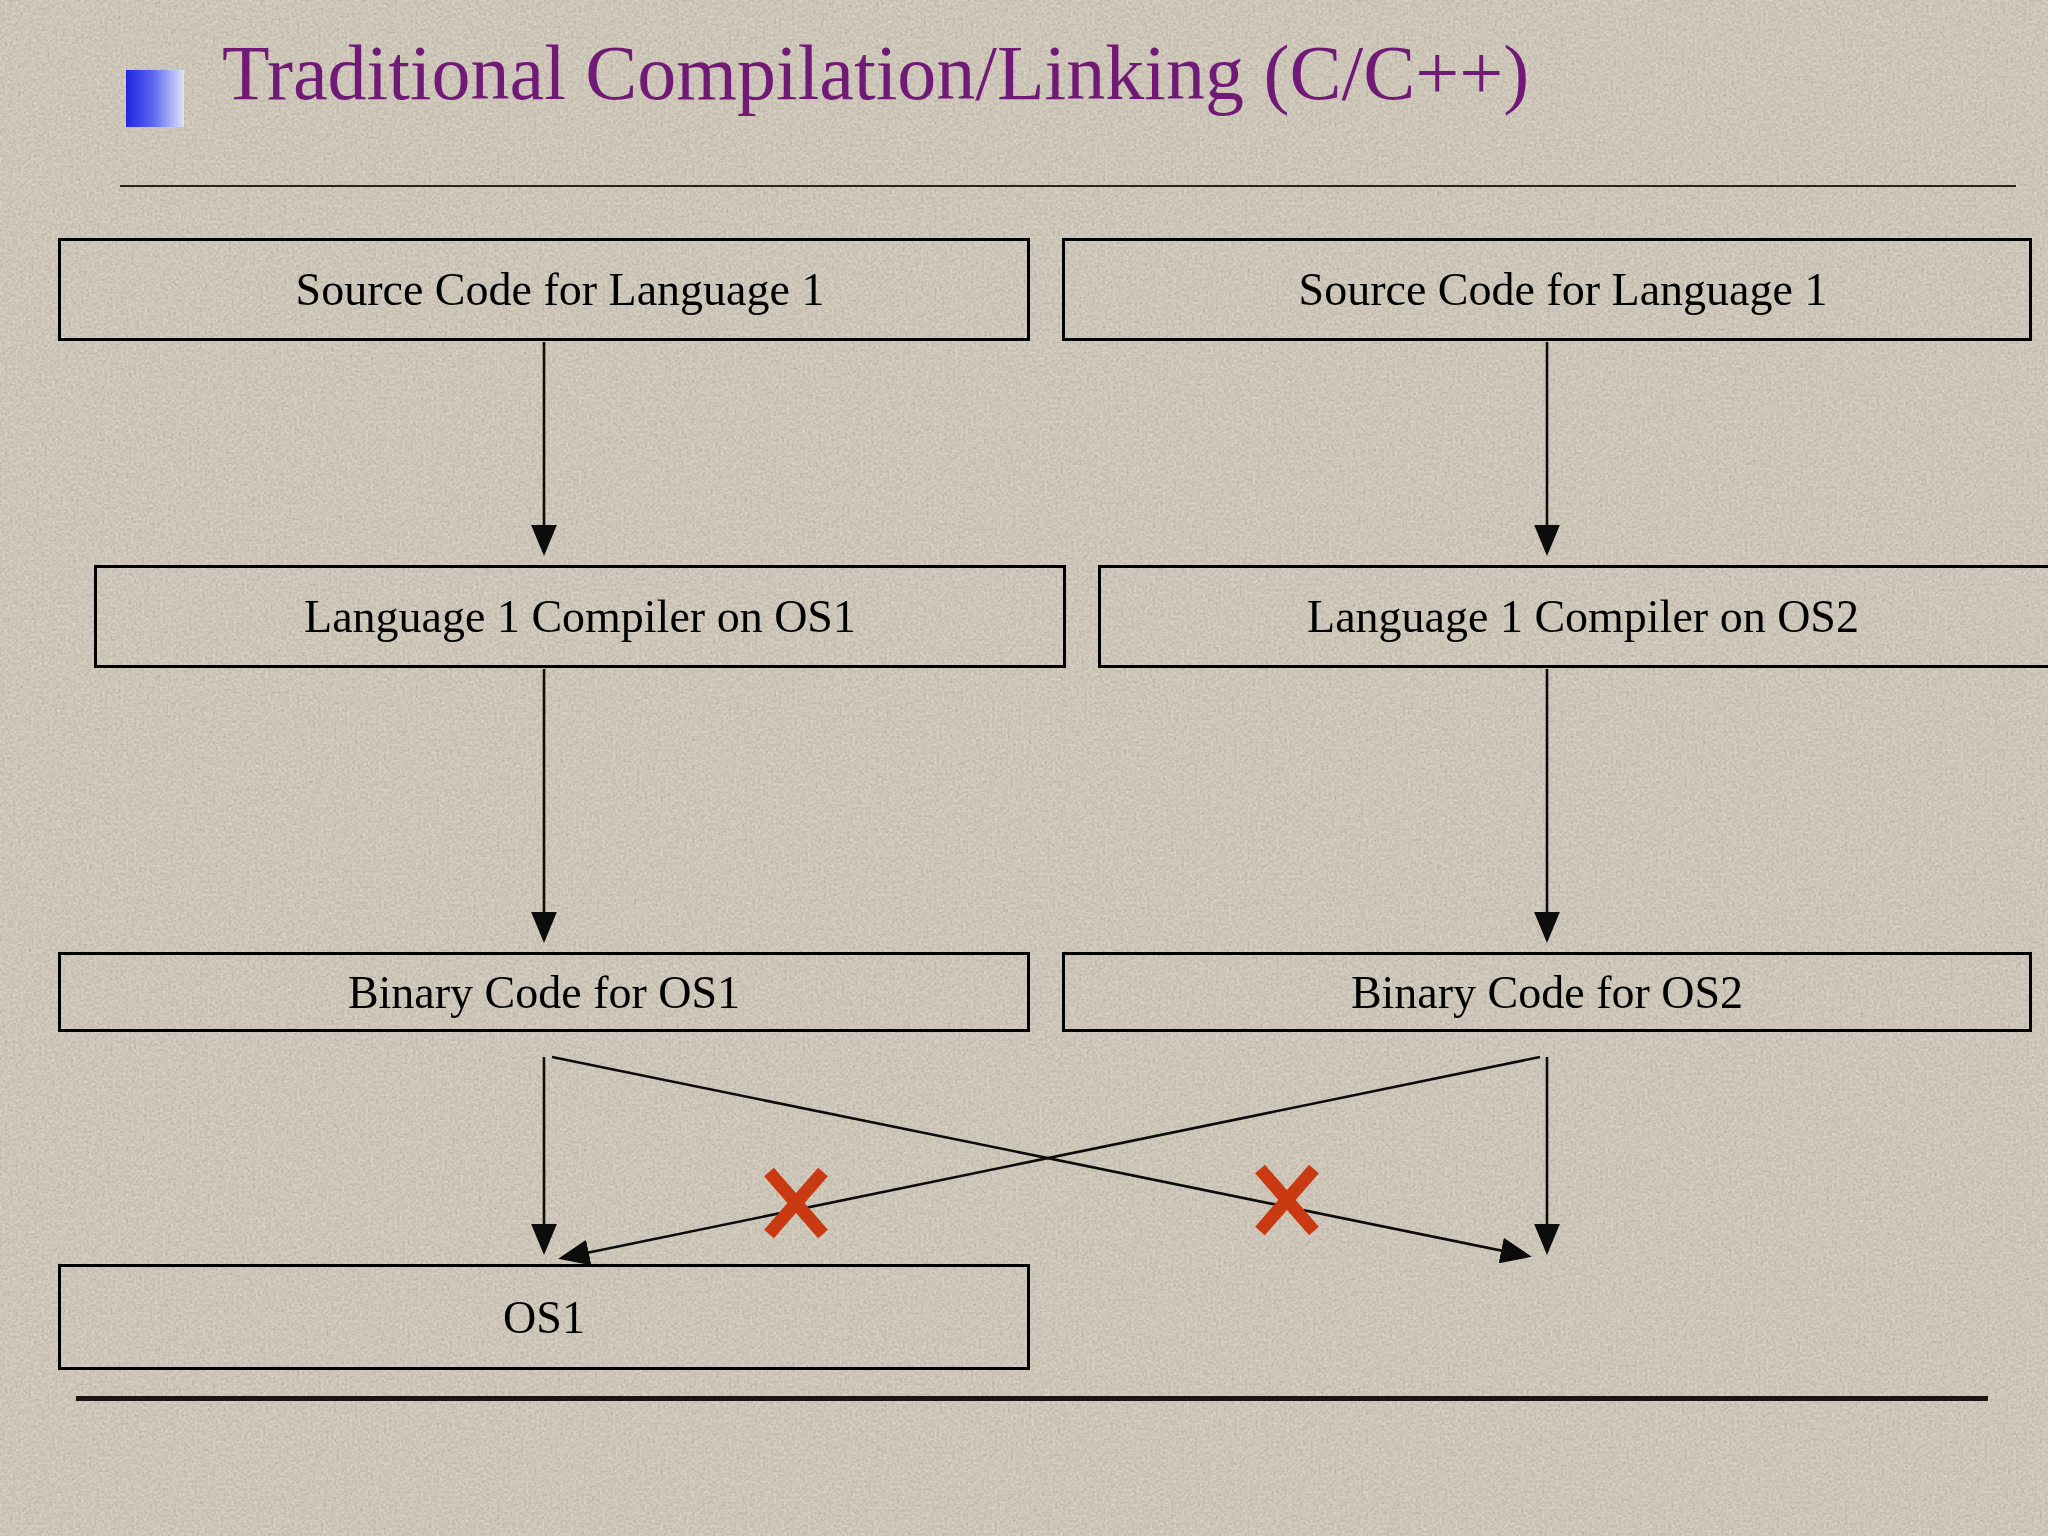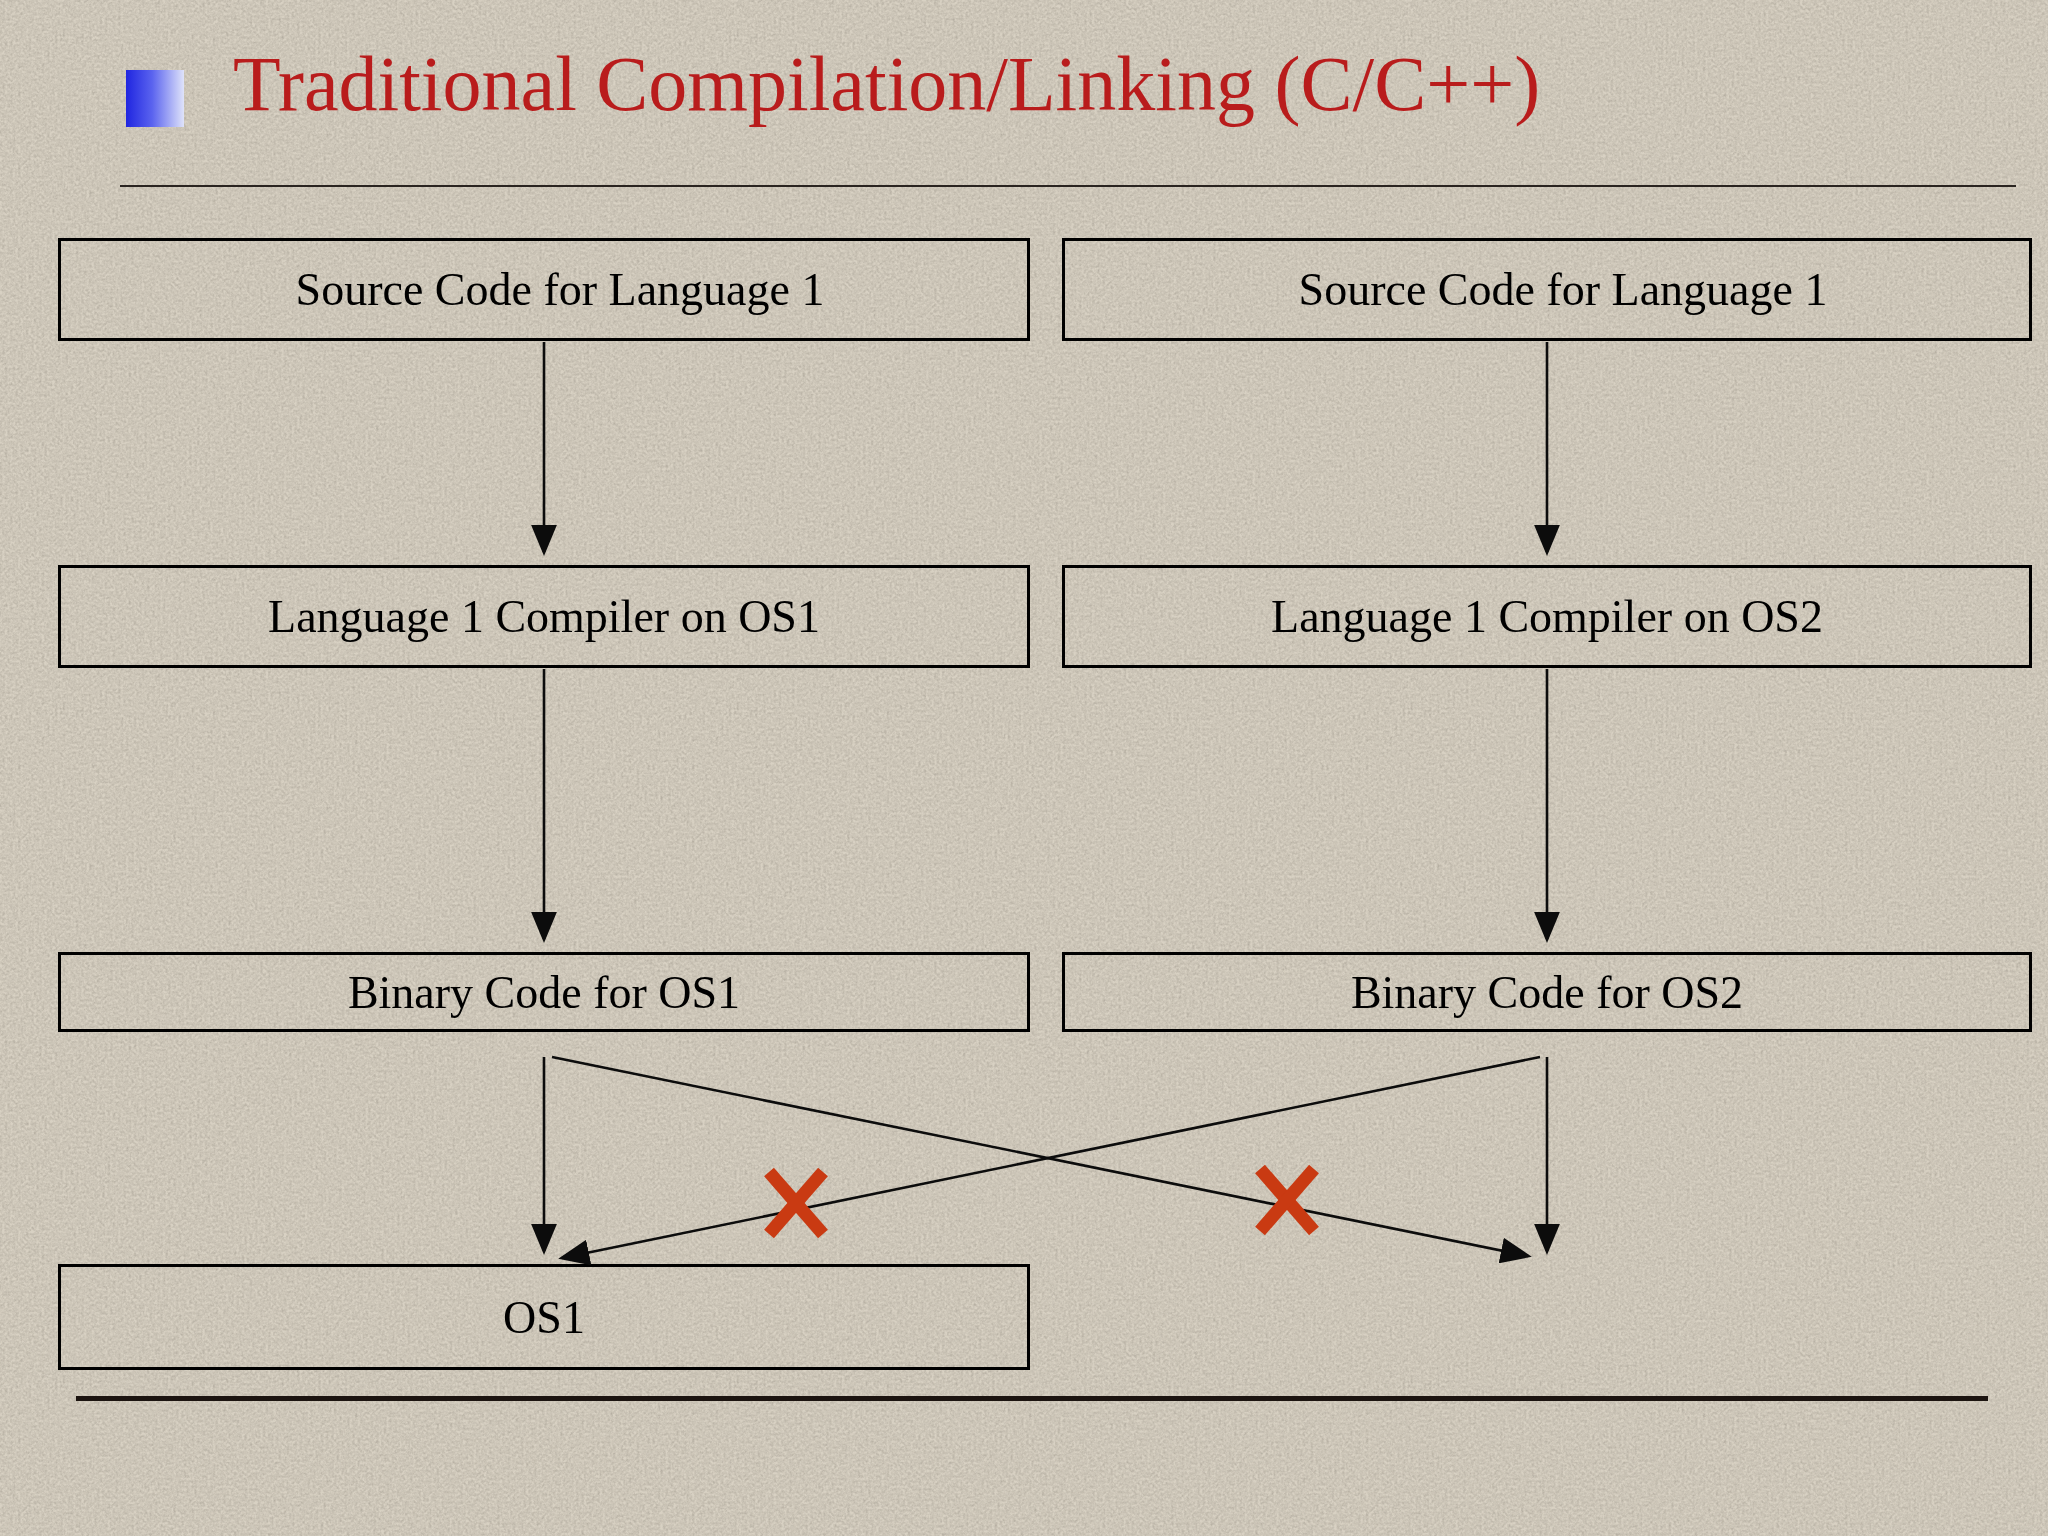--- a/index.html
+++ b/index.html
@@ -9,43 +9,43 @@
     position:relative; width:2048px; height:1536px;
     background:#d8d1c3; overflow:hidden; color:#000;
   }
   .texture { position:absolute; left:0; top:0; width:2048px; height:1536px; pointer-events:none; }
 
   .title-bullet {
     position:absolute; left:126px; top:70px; width:58px; height:57px;
     background:linear-gradient(to right, #1f25e0 0%, #5a63ef 45%, #dfe3fa 100%);
   }
   .slide-title {
-    position:absolute; left:222px; top:28px; margin:11px;
+    position:absolute; left:222px; top:28px; margin:0;
     font-size:78px; font-weight:normal; letter-spacing:0px;
-    white-space:nowrap; color:#b91c1c;
+    white-space:nowrap; color:#701a75;
   }
   .title-rule {
     position:absolute; left:120px; top:185px; width:1896px; height:2px;
     background:#2a2420;
   }
   .bottom-rule {
     position:absolute; left:76px; top:1396px; width:1912px; height:5px;
     background:#1c1410;
   }
 
   .box {
     position:absolute; box-sizing:border-box;
     border:3px solid #000; background:transparent;
     display:flex; align-items:center; justify-content:center;
     font-size:46px; white-space:nowrap;
   }
   .col-l { left:58px;  width:972px; }
   .col-r { left:1062px; width:970px; }
   .row1 { top:238px;  height:103px;padding-left:32px; }
-  .row2 { top:565px;  height:103px; }
+  .row2 { top:565px;  height:103px;margin-left:36px; }
   .row3 { top:952px;  height:80px; }
   .row4 { top:1264px; height:106px; }
 
   .connectors { position:absolute; left:0; top:0; width:2048px; height:1536px; pointer-events:none; }
 </style>
 </head>
 <body>
 
 <div class="slide">
 

